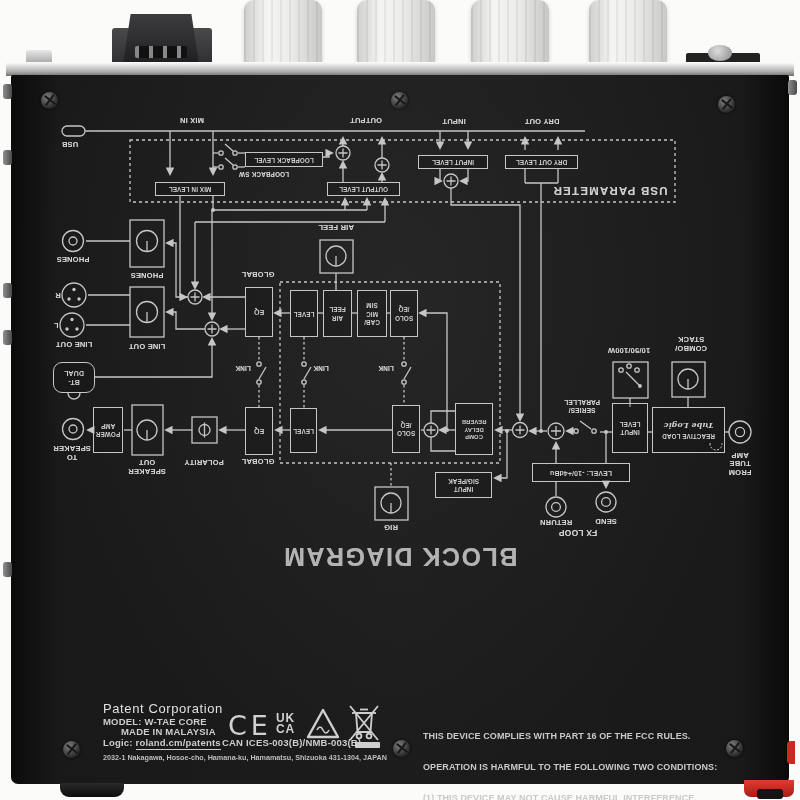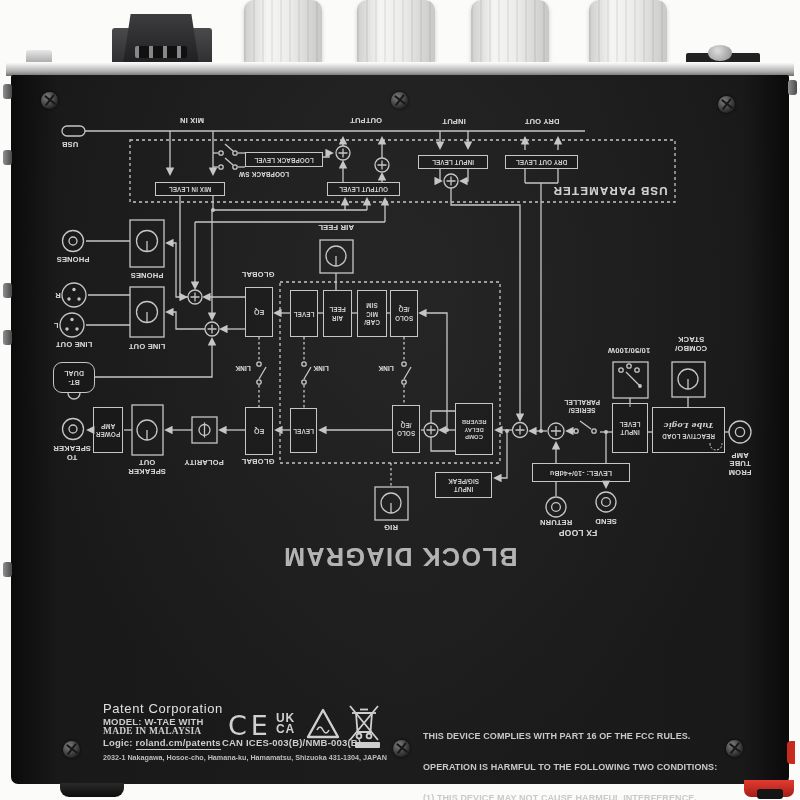--- a/index.html
+++ b/index.html
@@ -356,22 +356,22 @@
 PARALLEL</div>
     <div class="bx flip f7" style="left:512px;top:368px;width:98px;height:19px;">LEVEL: -10/+4dBu</div>
     <div class="lbl flip" style="left:511px;top:421px;width:50px;height:11px;">RETURN</div>
     <div class="lbl flip" style="left:564px;top:420px;width:44px;height:11px;">SEND</div>
     <div class="lbl flip f85" style="left:528px;top:431px;width:60px;height:14px;">FX LOOP</div>
 
     <div class="lbl flip title" style="left:258px;top:443px;width:244px;height:36px;">BLOCK DIAGRAM</div>
   </div>
 
   <div class="bt brand" style="left:103px;top:701px;">Patent Corporation</div>
-  <div class="bt small9" style="left:103px;top:716px;">MODEL: W-TAE WITH</div>
-  <div class="bt small9" style="left:103px;top:726px;font-family:Liberation Serif, serif;">MADE IN MALAYSIA</div>
+  <div class="bt small9" style="left:103px;top:716px;">MODEL: W-TAE CORE</div>
+  <div class="bt small9" style="left:121px;top:726px;">MADE IN MALAYSIA</div>
   <div class="bt small9" style="left:103px;top:737px;">
     <span>Logic:</span>
     <span class="ulink">roland.cm/patents</span>
   </div>
   <div class="bt small9" style="left:222px;top:737px;">CAN ICES-003(B)/NMB-003(B)</div>
   <div class="bt addr" style="left:103px;top:753px;">2032-1 Nakagawa, Hosoe-cho, Hamana-ku, Hamamatsu, Shizuoka 431-1304, JAPAN</div>
   <div class="bt ce" style="left:228px;top:710px;">CE</div>
   <div class="bt ukca" style="left:276px;top:713px;">UK
 CA</div>
   <svg style="position:absolute;left:305px;top:707px;" width="36" height="34">

